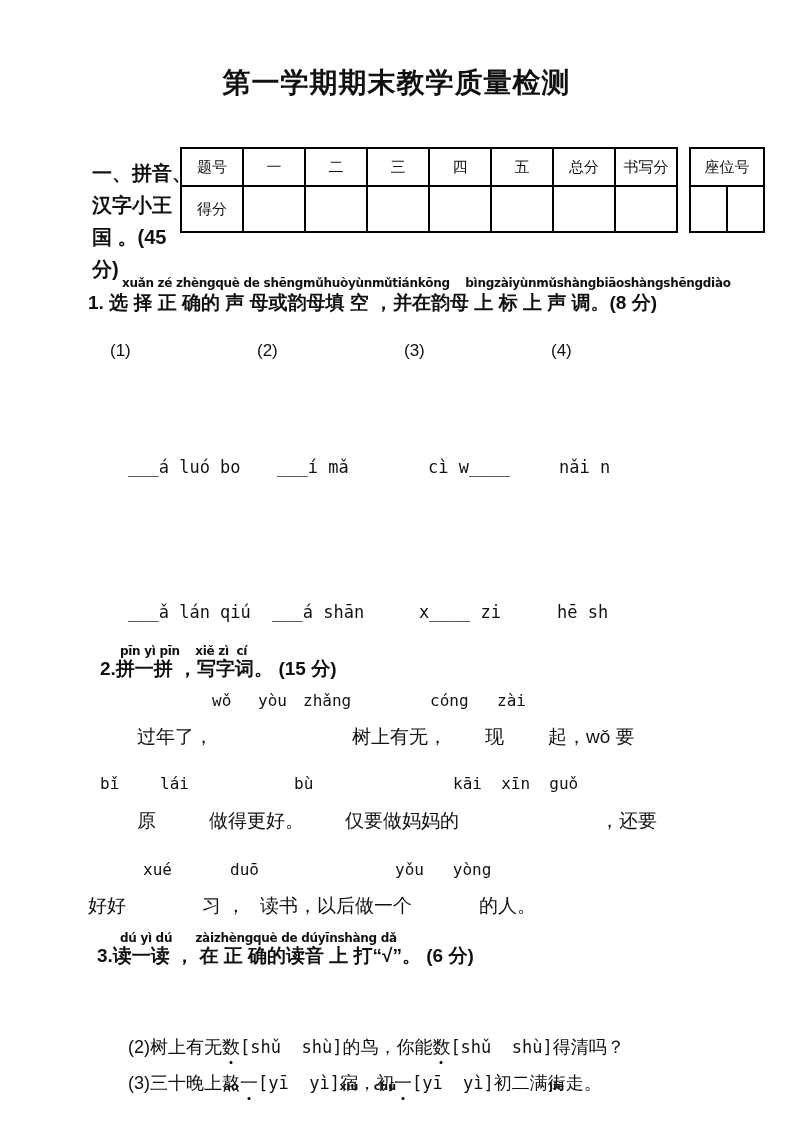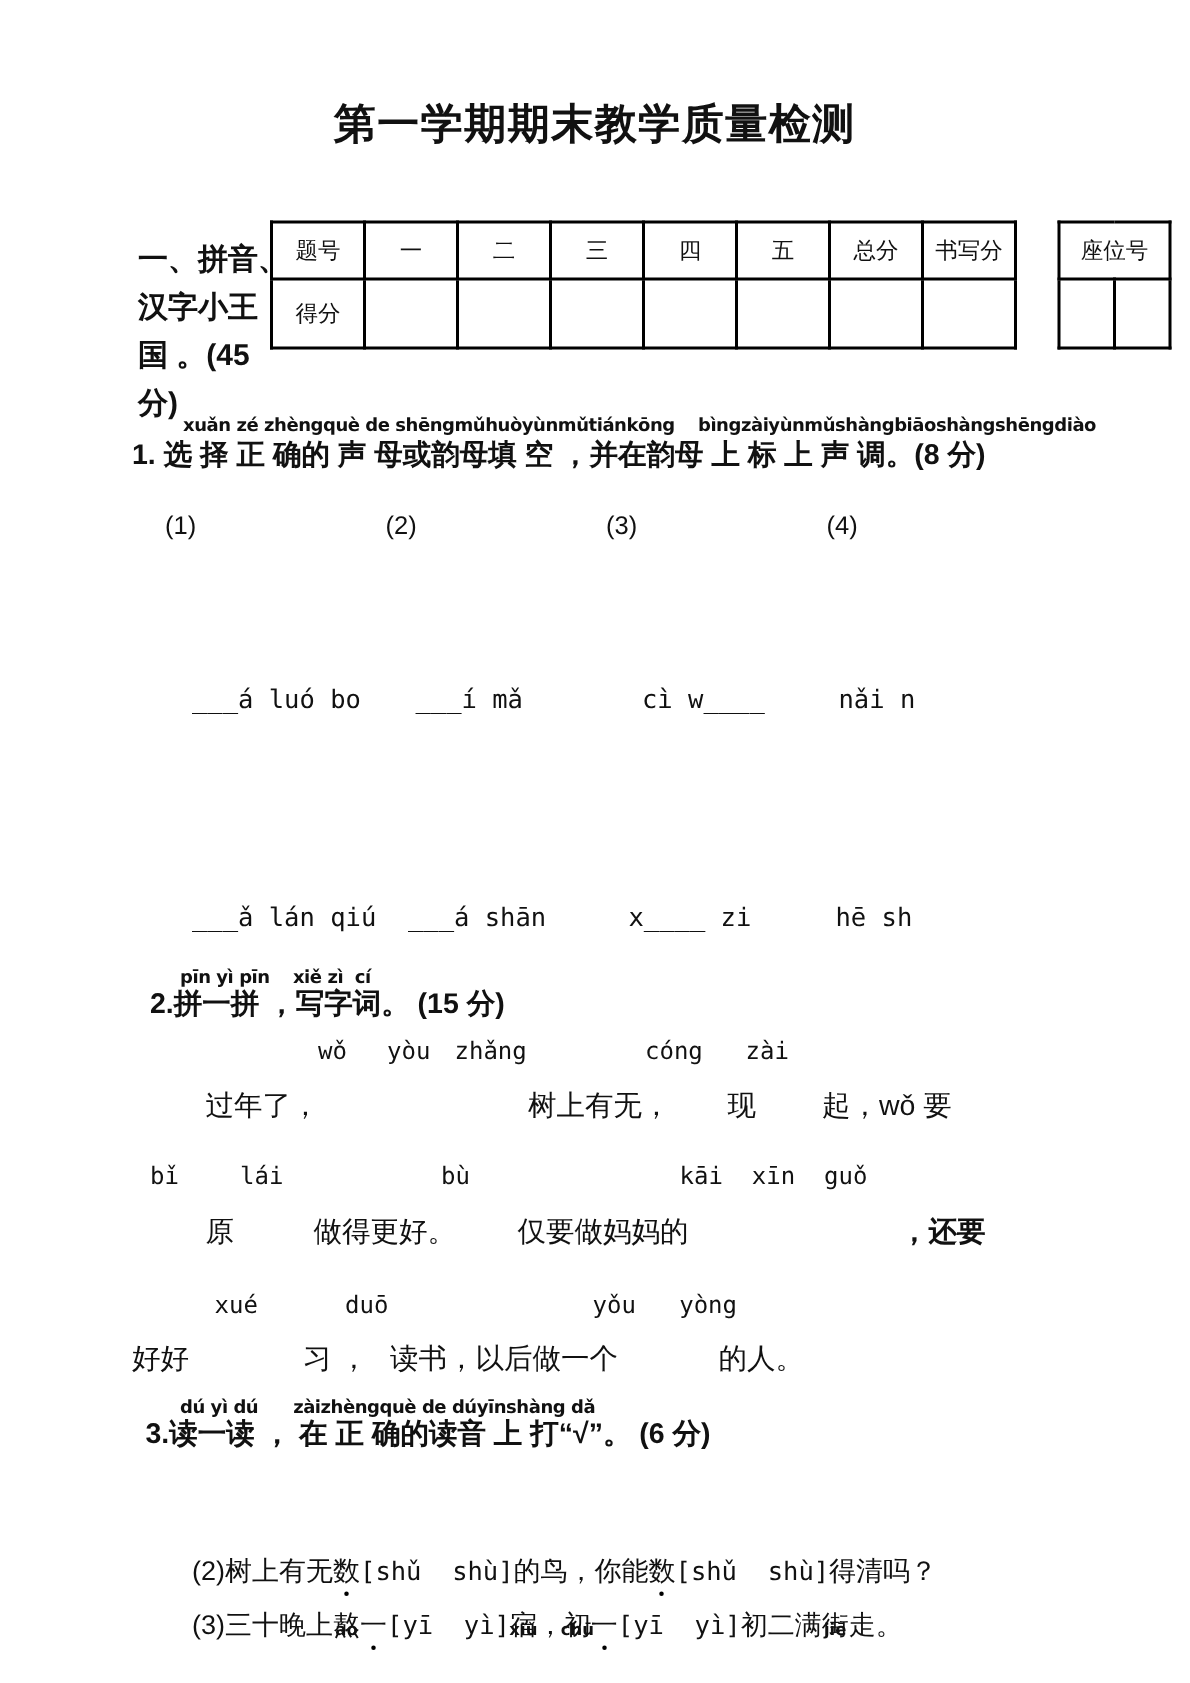--- a/index.html
+++ b/index.html
@@ -6,21 +6,21 @@
   .page { position:relative; width:793px; height:1122px; background:#fff; color:#111;
           font-family:"Liberation Sans", sans-serif; overflow:hidden; }
   .abs { position:absolute; }
   .ttl { left:0; width:100%; text-align:center; font-weight:bold; letter-spacing:1px; }
   .t1 { top:64px; font-size:28px; }
   .t2 { top:106px; font-size:25px; }
 
   .sec-label { left:92px; top:157px; width:110px; font-size:20px; font-weight:bold; line-height:32px; }
   .sec-label div { white-space:pre; }
 
-  .tblwrap { left:180px; top:147px; display:flex; gap:27px; }
+  .tblwrap { left:180px; top:147px; display:flex; gap:11px; }
   table { border-collapse:collapse; }
   td { border:2px solid #000; text-align:center; vertical-align:middle;
        font-size:15px; padding:0; font-weight:normal; }
   .maintbl td { width:60px; }
   .row-h td { height:36px; }
   .row-s td { height:44px; }
   .seattbl td { width:35px; }
 
   .phint { font-family:"DejaVu Sans", sans-serif; font-weight:bold; font-size:12px;
            white-space:pre; letter-spacing:-0.3px; }
@@ -140,21 +140,21 @@
   <div class="abs line" style="top:774px;">
     <span class="mono py" style="left:100px;">bǐ</span>
     <span class="mono py" style="left:160px;">lái</span>
     <span class="mono py" style="left:294px;">bù</span>
     <span class="mono py" style="left:453px;">kāi  xīn  guǒ</span>
   </div>
   <div class="abs line" style="top:808px;">
     <span class="cnfill" style="left:137px;">原</span>
     <span class="cnfill" style="left:209px;">做得更好。</span>
     <span class="cnfill" style="left:345px;">仅要做妈妈的</span>
-    <span class="cnfill" style="left:600px;font-weight:bold;">，还要</span>
+    <span class="cnfill" style="left:600px;">，还要</span>
   </div>
 
   <div class="abs line" style="top:860px;">
     <span class="mono py" style="left:143px;">xué</span>
     <span class="mono py" style="left:230px;">duō</span>
     <span class="mono py" style="left:395px;">yǒu   yòng</span>
   </div>
   <div class="abs line" style="top:893px;">
     <span class="cnfill" style="left:88px;">好好</span>
     <span class="cnfill" style="left:202px;">习 ，</span>

